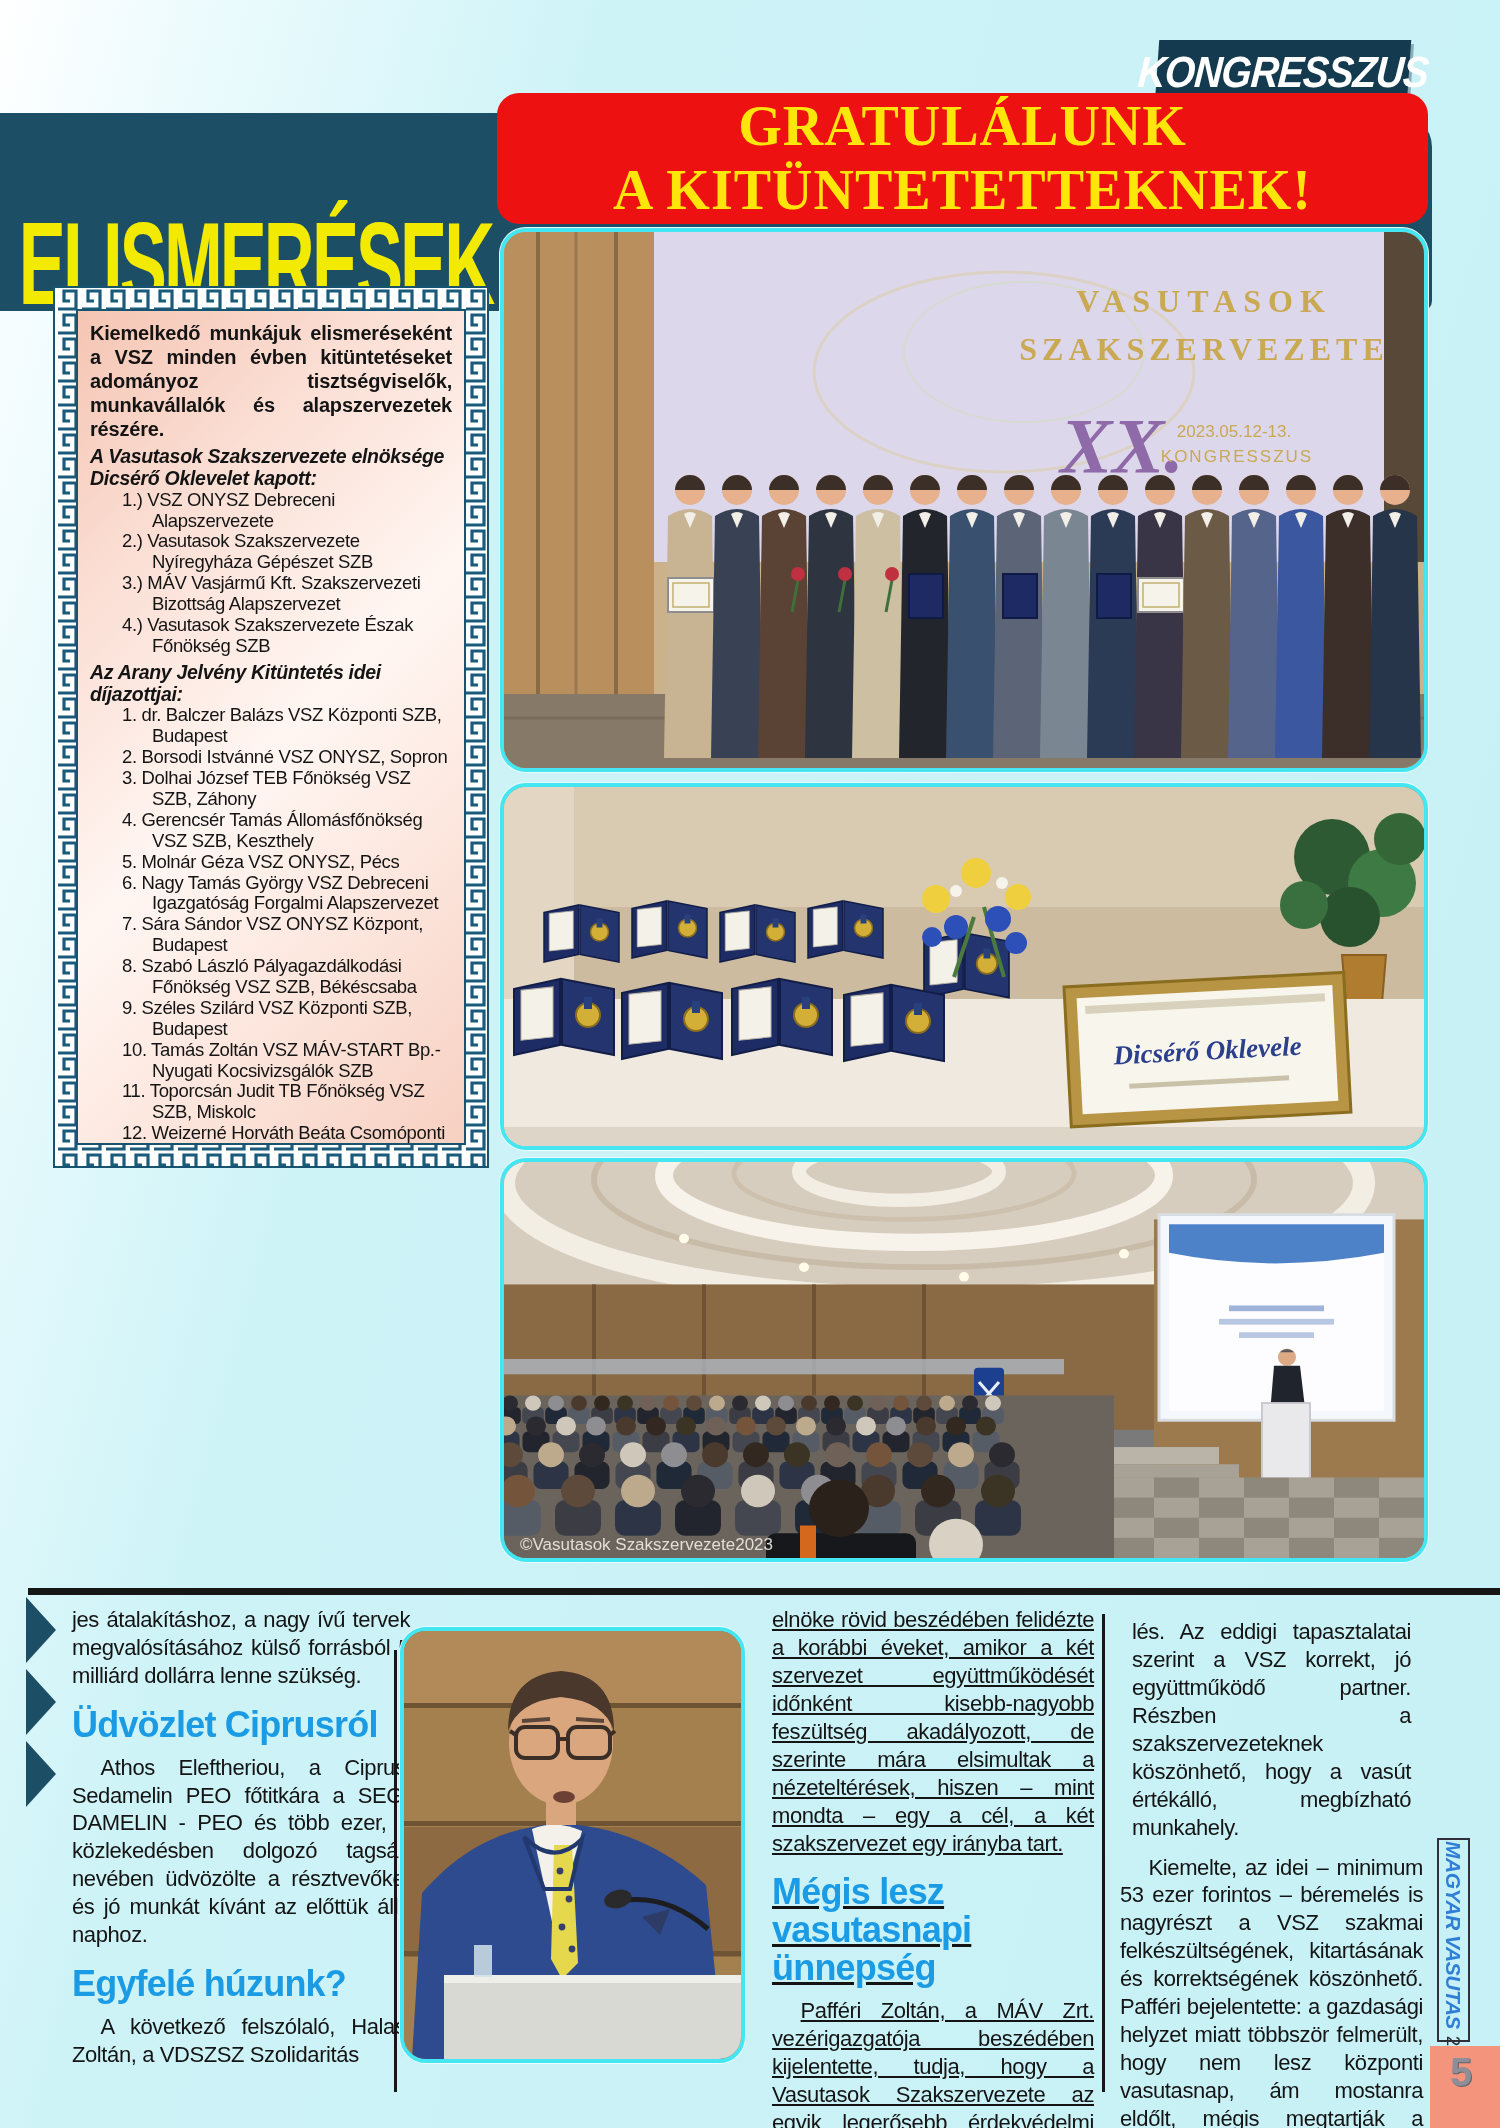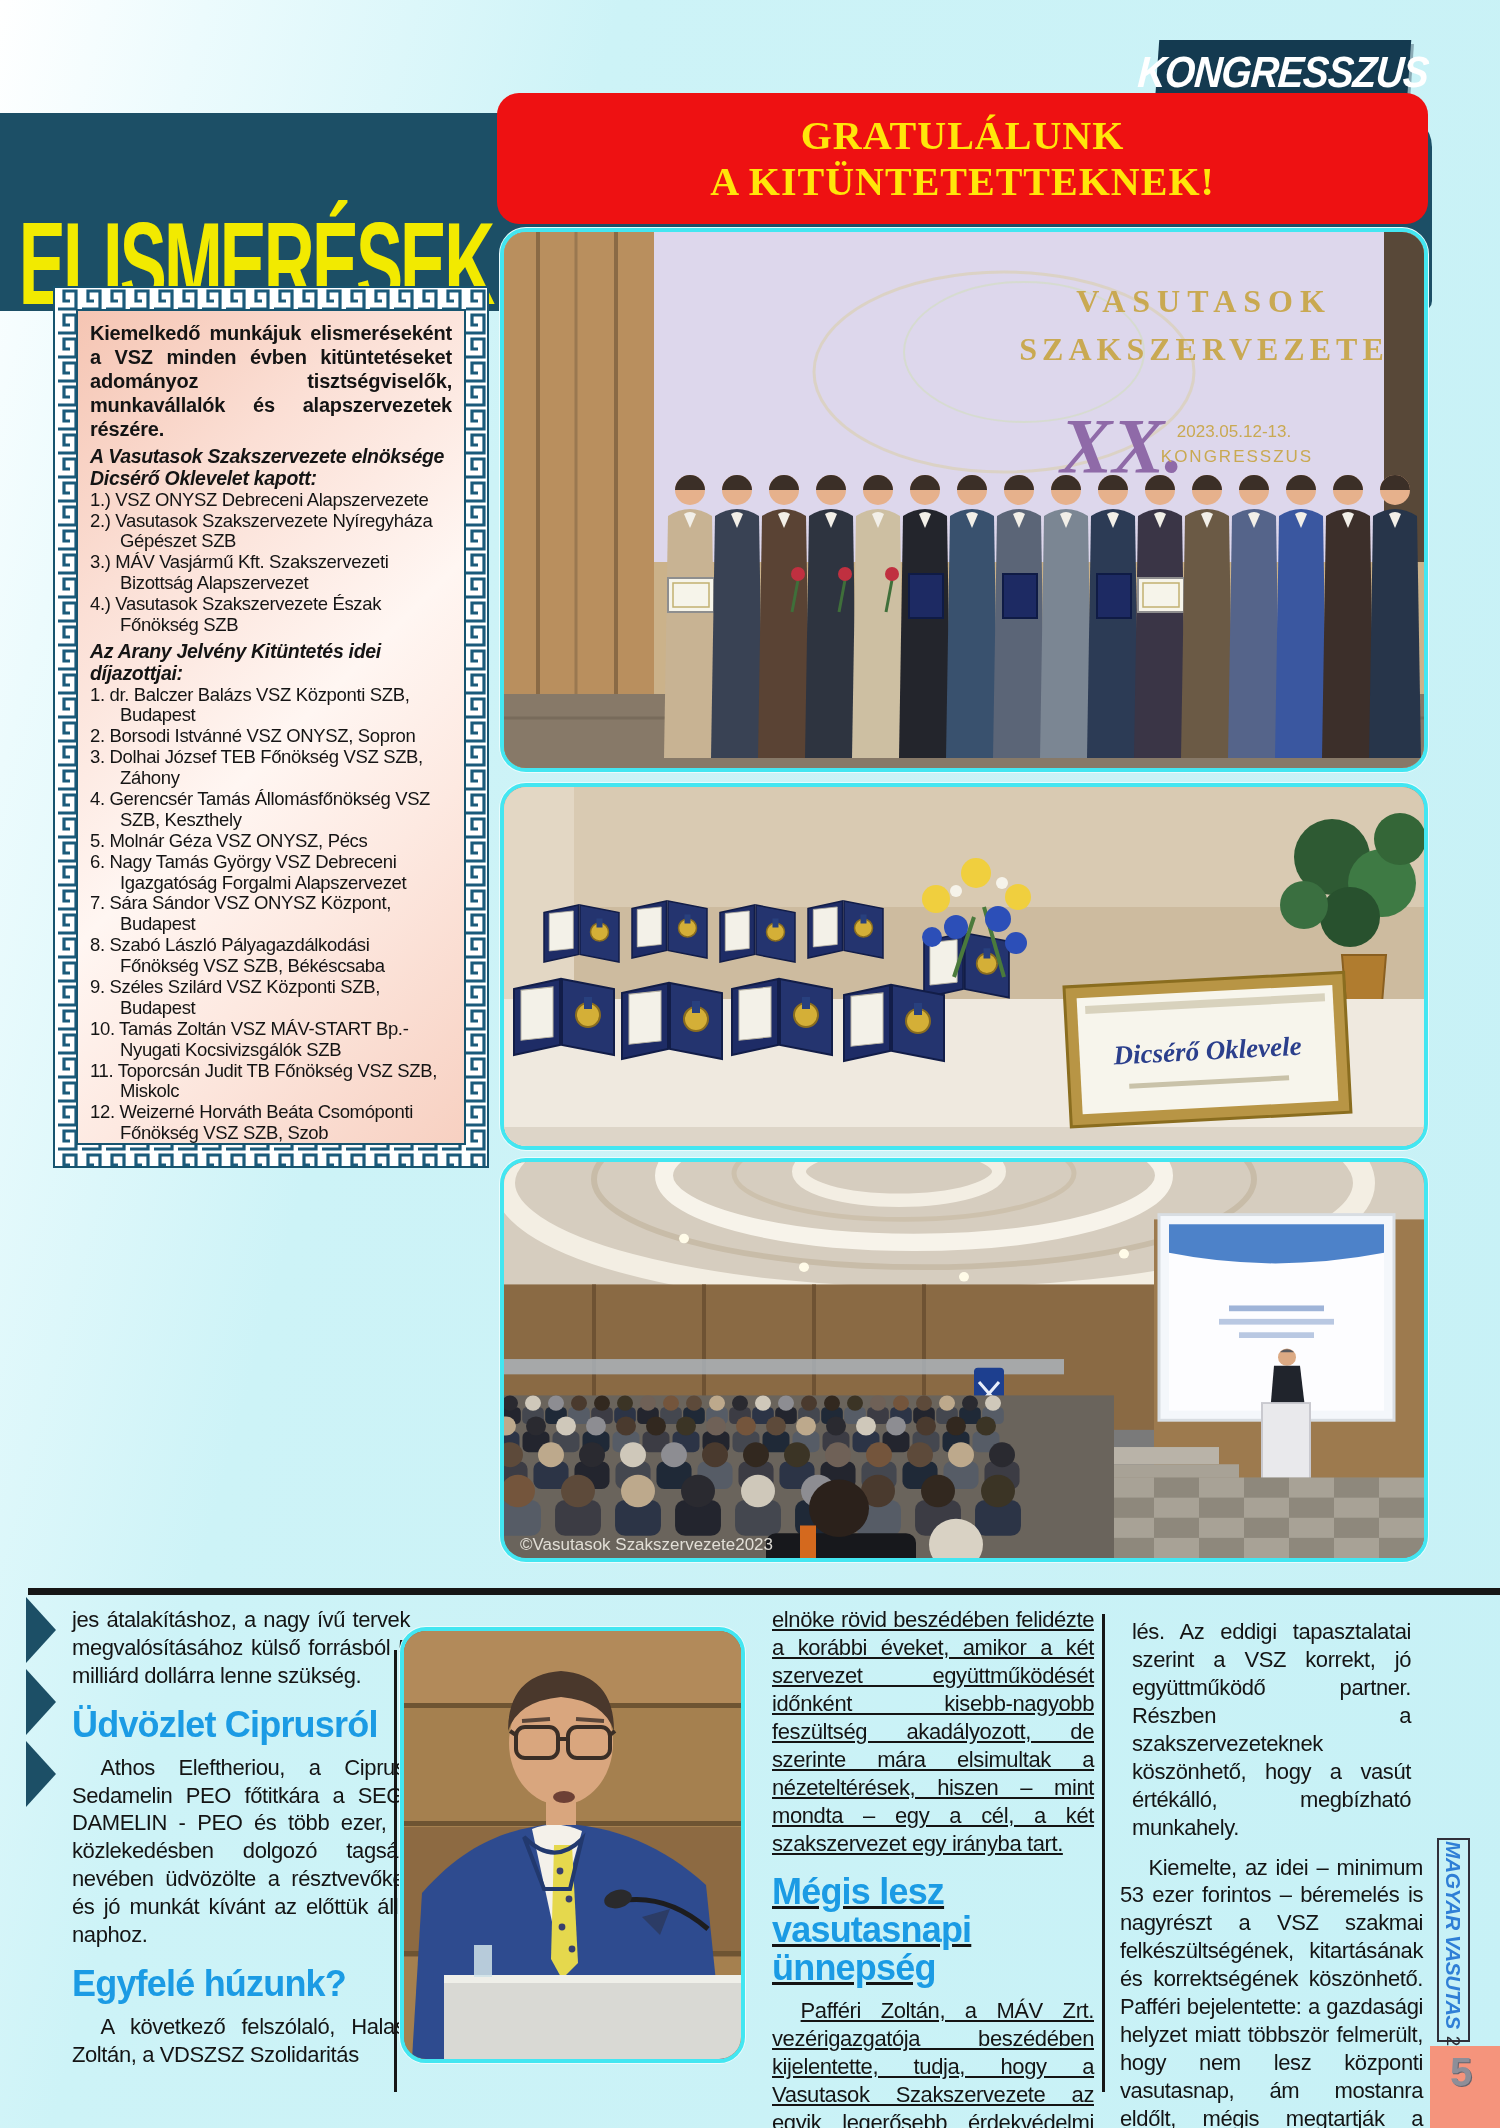--- a/index.html
+++ b/index.html
@@ -13,30 +13,30 @@
             box-shadow:3px 4px 0 rgba(20,40,60,.35);}
   #kong-box span{font-style:italic;font-weight:700;font-size:39px;color:#fff;
             letter-spacing:-1px;transform:scaleY(1.12);white-space:nowrap;}
   #band{left:0;top:113px;width:1432px;height:198px;background:#1c4f66;border-radius:0 34px 10px 0;}
   #main-title{left:30px;top:118px;width:452px;height:186px;display:flex;align-items:flex-end;justify-content:center;}
   #main-title span{font-weight:700;font-size:72px;color:#f2ea00;letter-spacing:-3px;
             transform:scaleY(1.62) scaleX(.98);white-space:nowrap;}
   #congrats{left:497px;top:93px;width:931px;height:131px;background:#ee1112;border-radius:22px;
             display:flex;flex-direction:column;align-items:center;justify-content:center;gap:0px;}
   #congrats .cline{font-family:"Liberation Serif",serif;font-weight:700;color:#ffe60a;
-            font-size:40px;line-height:1.14;letter-spacing:1px;white-space:nowrap;}
+            font-size:56px;line-height:1.14;letter-spacing:1px;white-space:nowrap;}
   
   #award-box{left:55px;top:288px;width:432px;height:878px;background:#fff;outline:2px solid #17546f;}
   #award-box svg.orn{position:absolute;left:0;top:0;width:100%;height:100%;}
   #award-panel{position:absolute;left:21px;top:21px;right:21px;bottom:21px;
             background:linear-gradient(135deg,#f5c5b3 0%,#fbdfd5 25%,#fff6f2 52%,#fde9e1 70%,#f7d0c1 100%);
             border:2px solid #17546f;padding:10px 12px 2px 12px;overflow:hidden;color:#141414;}
   .ab-intro{font-weight:700;font-size:20px;line-height:1.2;text-align:justify;letter-spacing:-.2px;}
   .ab-head{font-style:italic;font-weight:700;font-size:19.5px;line-height:1.12;margin-top:5px;letter-spacing:-.3px;}
-  .ab-list{font-size:18.5px;line-height:1.13;letter-spacing:-.35px;}
+  .ab-list{font-size:18.5px;line-height:1.13;letter-spacing:-.35px;margin-left:32px;}
   .ab-list .li{padding-left:30px;text-indent:-30px;}
   .ab-para{font-size:19px;line-height:1.13;letter-spacing:-.3px;}
   
   .photo{position:absolute;box-sizing:border-box;border:4px solid #43e6f1;border-radius:26px;
          overflow:hidden;background:#7a7a7a;box-shadow:0 0 0 1px #eafcfd;}
   #photo1{left:500px;top:228px;width:928px;height:544px;}
   #photo2{left:500px;top:783px;width:928px;height:367px;}
   #photo3{left:500px;top:1158px;width:928px;height:404px;}
   #photo4{left:400px;top:1627px;width:345px;height:436px;}
   .photo svg{display:block;width:100%;height:100%;}

